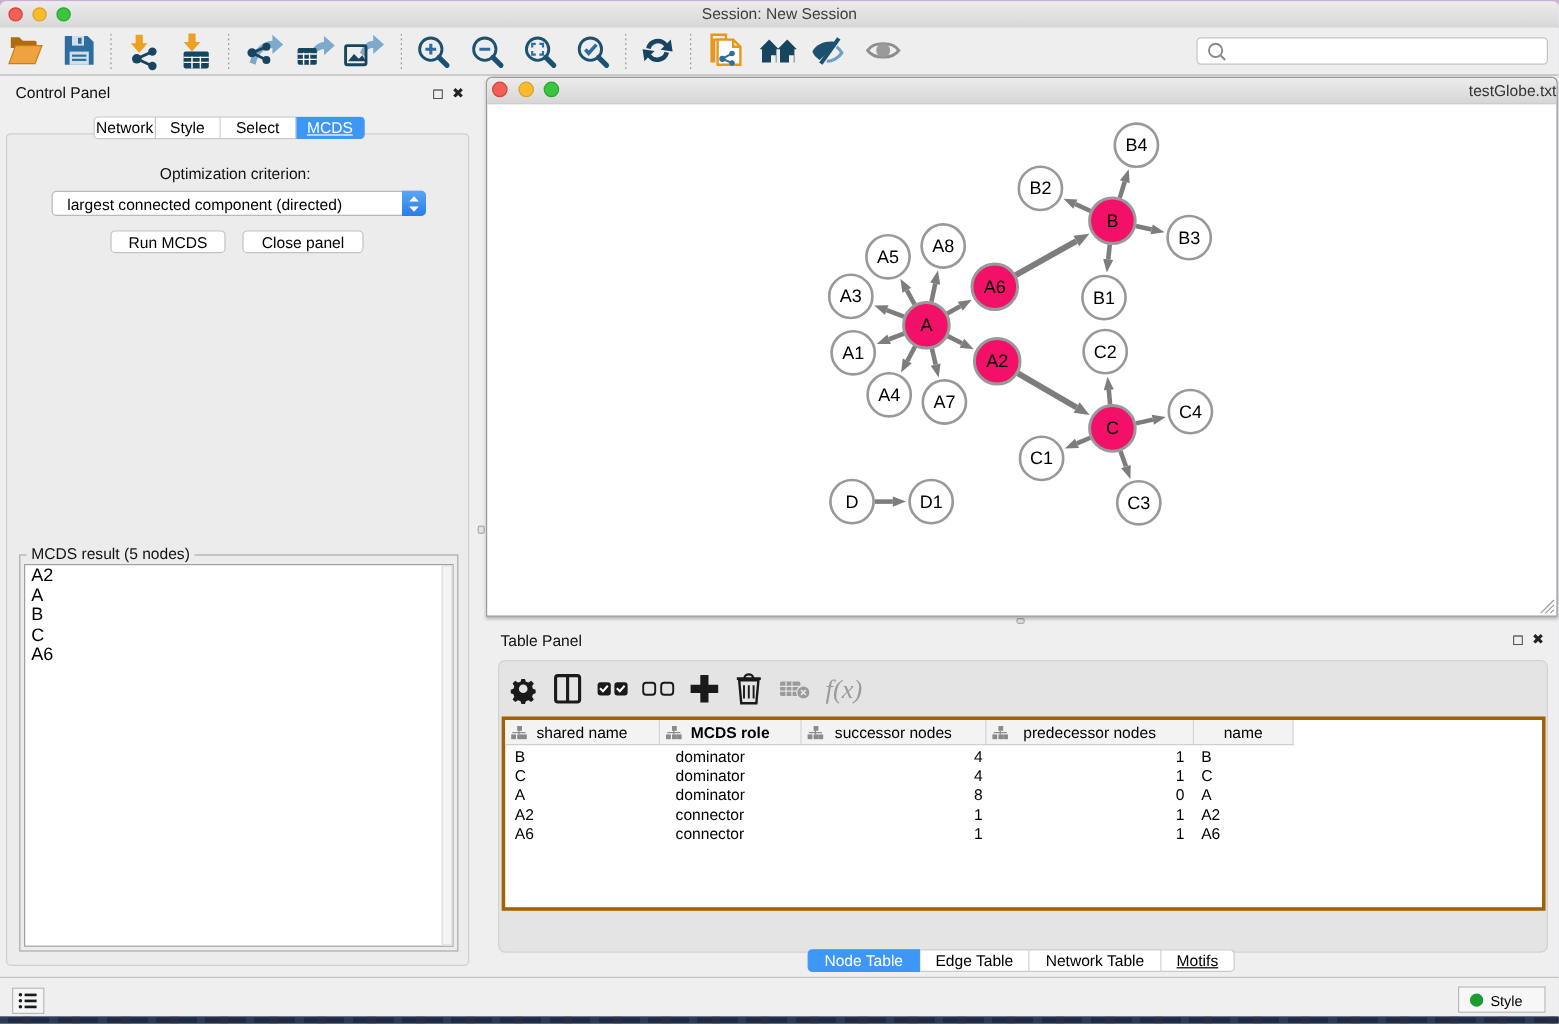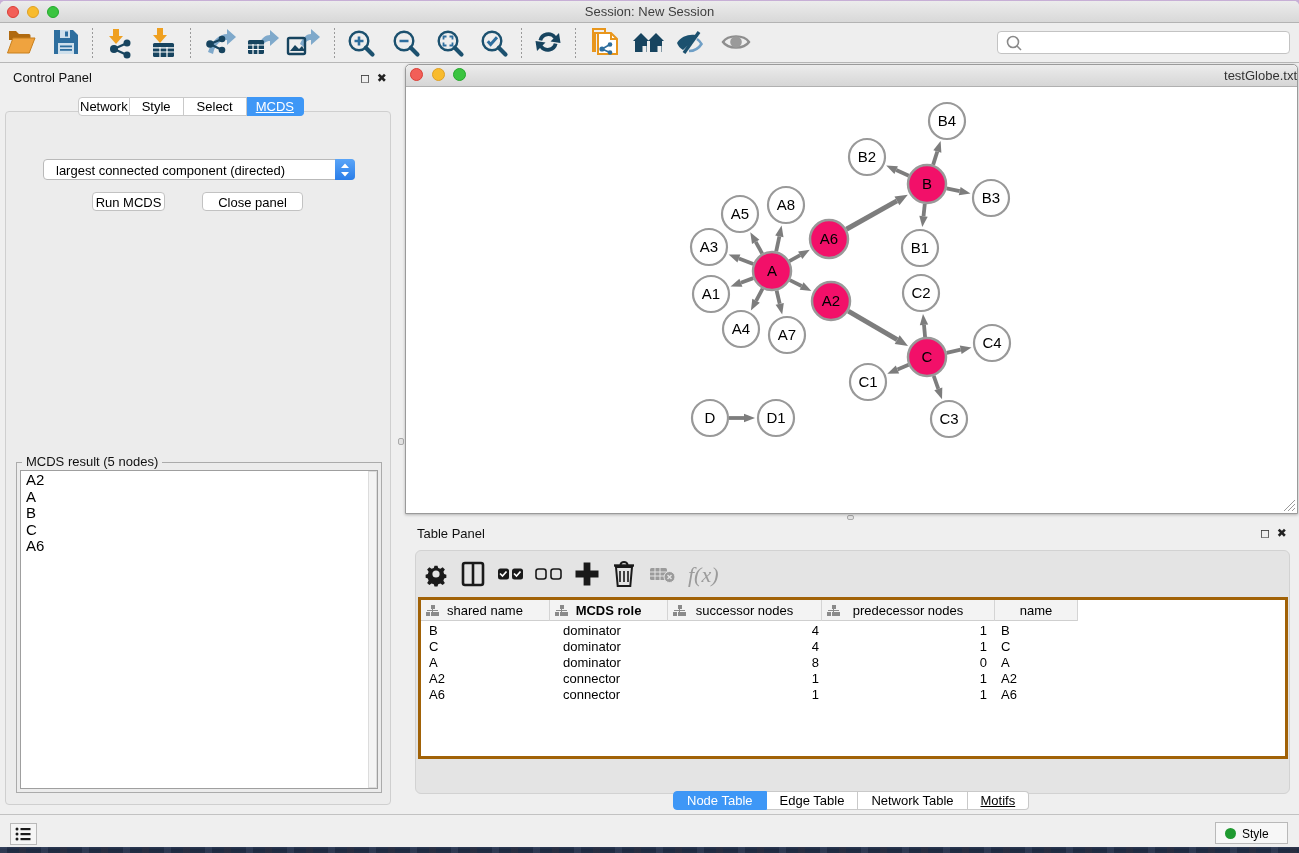--- a/index.html
+++ b/index.html
@@ -47,21 +47,21 @@
 #cp-tabs .tab:nth-child(4){ padding:2px 9px; }
 
 #opt-label { position:absolute; left:0; width:392px; top:74px; text-align:center; font-size:13px; color:#111; }
 #dropdown { position:absolute; left:43px; top:96px; width:312px; height:21px; background:#fff;
   border:1px solid #b9b9b9; border-radius:4px; font-size:13px;text-decoration:underline; }
 #dropdown .txt { position:absolute; left:12px; top:3px; }
 #dropdown .step { position:absolute; right:-1px; top:-1px; width:20px; height:21px;
   background:linear-gradient(#5aa5f8,#2a7de8); border-radius:0 4px 4px 0; }
 .btn { position:absolute; height:19px; background:#fff; border:1px solid #c2c2c2; border-radius:4px;
   font-size:13px; color:#000; text-align:center; padding-top:2px; }
-#btn-run { left:92px; top:129px; width:73px; }
+#btn-run { left:92px; top:129px; width:96px; }
 #btn-close { left:202px; top:129px; width:101px; }
 
 #grp { position:absolute; left:16px; top:399px; width:366px; height:331px; border:1px solid #ababab; }
 #grp .lbl { position:absolute; left:5px; top:-9px; background:#ececec; padding:0 4px; font-size:13px; color:#111; }
 #grp .list { position:absolute; left:3px; top:7px; width:358px; height:319px; background:#fff;
   border:1px solid #9f9f9f; font-size:15px; line-height:16.5px; padding:1px 0 0 5px; }
 #grp .sb { position:absolute; right:4px; top:8px; width:9px; height:317px; background:#f4f4f4; border:1px solid #dcdcdc; }
 
 #netframe { position:absolute; left:405px; top:1px; width:893px; height:450px;
   background:#fff; border:1px solid #9a9a9a; border-radius:5px 5px 0 0;
@@ -249,20 +249,21 @@
     <div id="cp">
       <div class="hdr">Control Panel</div>
       <div class="fbtns" style="left:360px; top:8px;">◻&nbsp;&nbsp;✖</div>
       <div id="cp-inner"></div>
       <div class="tabs" id="cp-tabs">
         <div class="tab">Network</div>
             <div class="tab">Style</div>
             <div class="tab">Select</div>
             <div class="tab sel">MCDS</div>
       </div>
+      <div id="opt-label">Optimization criterion:</div>
       <div id="dropdown">
             <span class="txt">largest connected component (directed)</span>
             <span class="step"><svg width="20" height="22" viewBox="0 0 20 22">
                 <path d="M6,9 l4,-4.5 4,4.5 z M6,13 l4,4.5 4,-4.5 z" fill="#fff"></path>
               </svg></span>
           </div>
       <div class="btn" id="btn-run">Run MCDS</div>
       <div class="btn" id="btn-close">Close panel</div>
       <div id="grp">
         <div class="lbl">MCDS result (5 nodes)</div>

